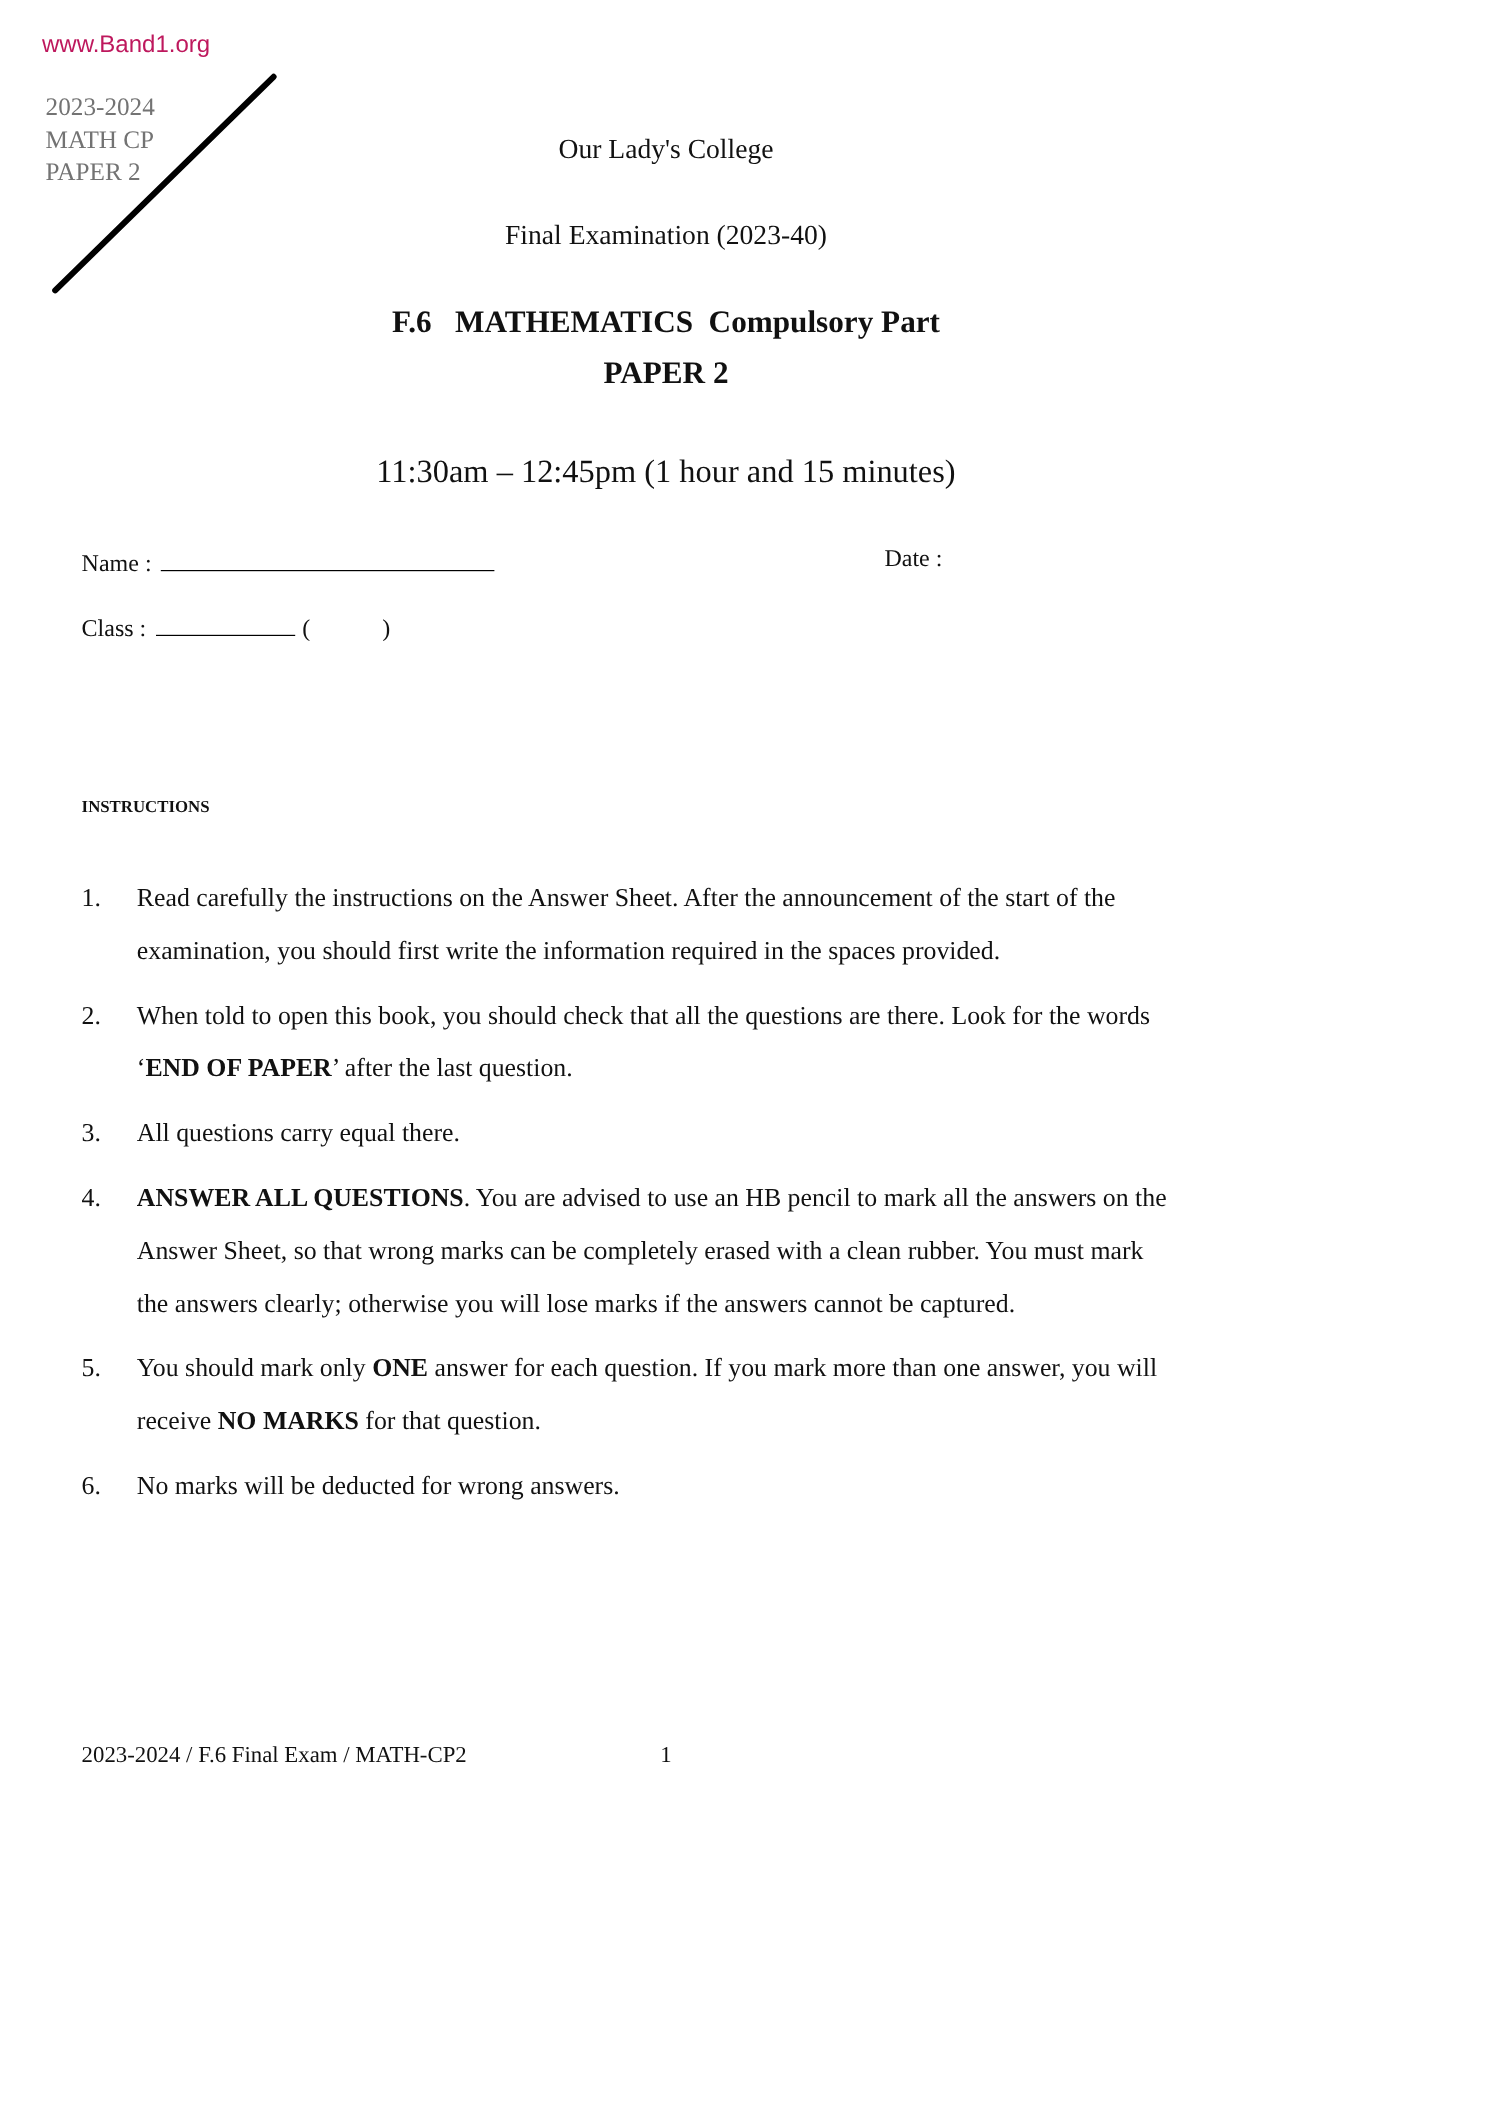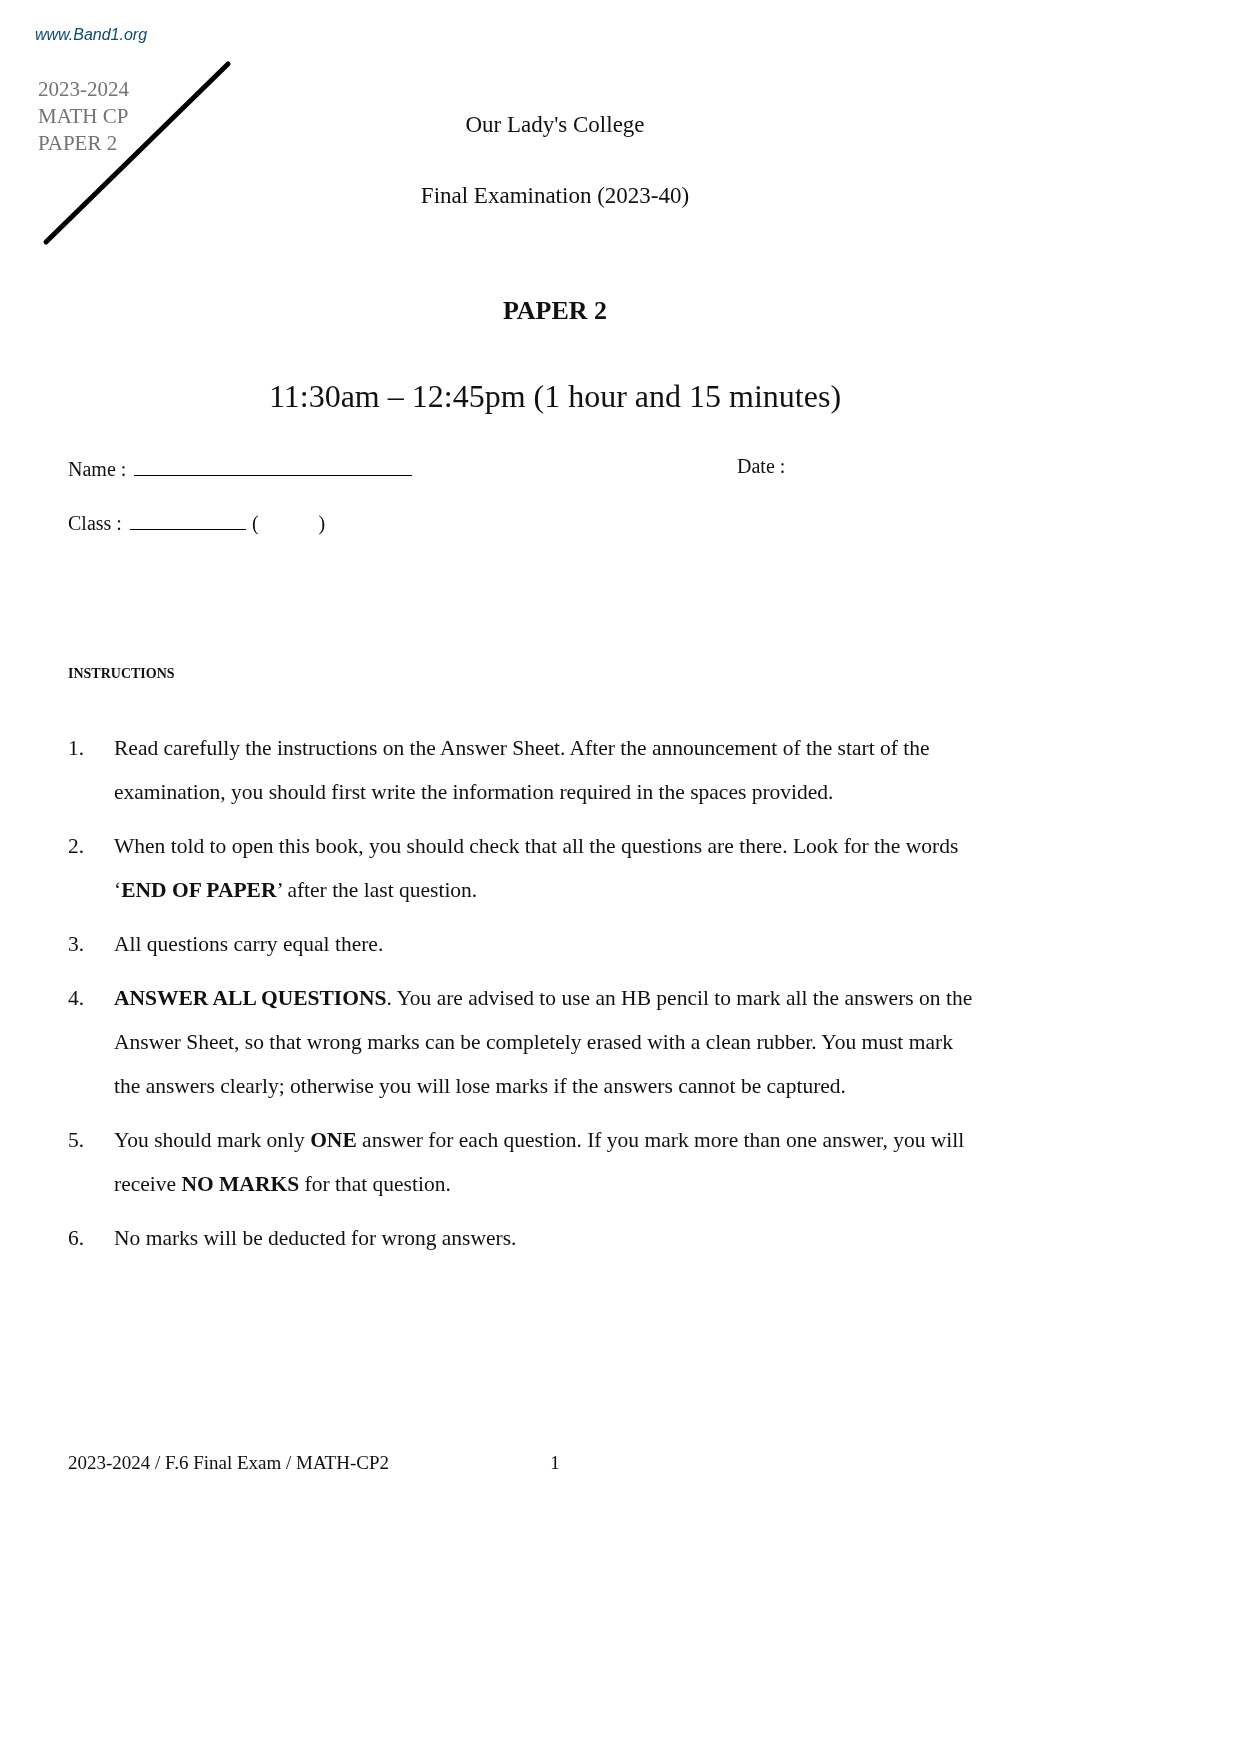--- a/index.html
+++ b/index.html
@@ -10,23 +10,22 @@
     background: #ffffff;
     color: #111111;
     font-family: "Liberation Serif", serif;
     overflow: hidden;
   }
   .site-link {
     position: absolute;
     left: 35px;
     top: 26px;
     font-family: "Liberation Sans", sans-serif;
-    font-size: 16px;
-    color: #0c4a6e;
-    font-style: italic;
+    font-size: 20px;
+    color: #be185d;
   }
   .corner-block {
     position: absolute;
     left: 38px;
     top: 76px;
     font-size: 21px;
     line-height: 27px;
     color: #737373;
   }
   .diagonal-line {
@@ -40,21 +39,21 @@
     position: absolute;
     left: 0;
     width: 1110px;
     text-align: center;
     white-space: pre-wrap;
   }
   .school-name   { top: 112px; font-size: 23px; }
   .exam-name     { top: 183px; font-size: 23px; }
   .paper-title-1 { top: 254px; font-size: 26px; font-weight: bold; }
   .paper-title-2 { top: 296px; font-size: 26px; font-weight: bold; }
-  .exam-time     { top: 378px; font-size: 32px; }
+  .exam-time     { top: 378px; font-size: 27px; }
   .field-row { position: absolute; font-size: 20px; margin-top: 35px; }
   .name-row  { top: 420px; left: 68px; width: 1042px; }
   .class-row { top: 474px; left: 68px; font-family: Liberation Serif, serif; }
   .blank-line {
     display: inline-block;
     border-bottom: 1.5px solid #000;
     height: 1em;
     vertical-align: baseline;
     margin-left: 8px;
   }
@@ -111,20 +110,21 @@
     <div>MATH CP</div>
     <div>PAPER 2</div>
   </div>
 
   <svg class="diagonal-line" viewBox="0 0 195 190" xmlns="http://www.w3.org/2000/svg">
     <line x1="6" y1="184" x2="188" y2="6" stroke="#000000" stroke-width="5" stroke-linecap="round"></line>
   </svg>
 
   <div class="centered school-name">Our Lady's College</div>
   <div class="centered exam-name">Final Examination (2023-40)</div>
+  <div class="centered paper-title-1">F.6   MATHEMATICS  Compulsory Part</div>
   <div class="centered paper-title-2">PAPER 2</div>
   <div class="centered exam-time">11:30am – 12:45pm (1 hour and 15 minutes)</div>
 
   <div class="field-row name-row">
     <span>Name :</span><span class="blank-line name-blank"></span>
     <span class="date-label">Date :</span>
   </div>
 
   <div class="field-row class-row">
     <span>Class :</span><span class="blank-line class-blank"></span><span class="paren-open">(</span><span class="paren-close">)</span>

